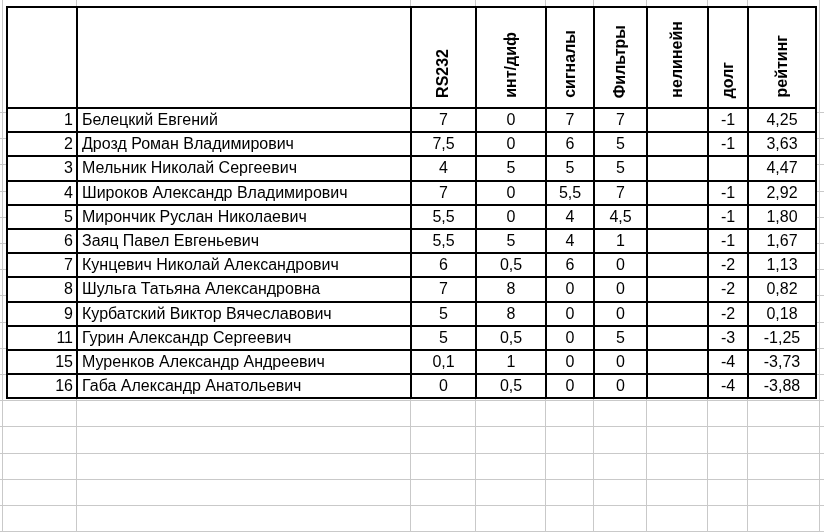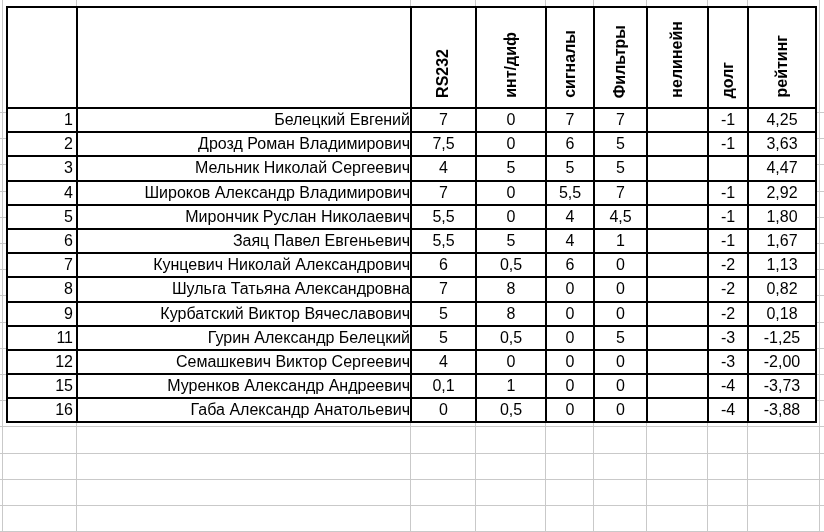--- a/index.html
+++ b/index.html
@@ -19,21 +19,21 @@
     font-size:16px;color:#000;padding:0;
   }
   thead tr{height:101px;}
   tbody tr{height:24.2px;}
   th{vertical-align:bottom;text-align:center;font-weight:bold;padding-bottom:5px;}
   .rot{
     writing-mode:vertical-rl;transform:rotate(180deg);
     display:inline-block;line-height:1.05;font-size:16px;
   }
   td.num{text-align:right;padding-right:3px;}
-  td.name{text-align:right;padding-left:4px;}
+  td.name{text-align:left;padding-left:4px;}
   td.val{text-align:center;}
 </style>
 </head>
 <body>
 
 <div class="gridlines">
     <div class="vg" style="left: 2px;"></div>
     <div class="vg" style="left: 76px;"></div>
     <div class="vg" style="left: 410px;"></div>
     <div class="vg" style="left: 475px;"></div>
@@ -182,39 +182,28 @@
     <td class="val">5</td>
     <td class="val">8</td>
     <td class="val">0</td>
     <td class="val">0</td>
     <td class="val"></td>
     <td class="val">-2</td>
     <td class="val">0,18</td>
   </tr>
       <tr class="data-row">
     <td class="num">11</td>
-    <td class="name">Гурин Александр Белецкий</td>
+    <td class="name">Гурин Александр Сергеевич</td>
     <td class="val">5</td>
     <td class="val">0,5</td>
     <td class="val">0</td>
     <td class="val">5</td>
     <td class="val"></td>
     <td class="val">-3</td>
     <td class="val">-1,25</td>
-  </tr>
-      <tr class="data-row">
-    <td class="num">12</td>
-    <td class="name">Семашкевич Виктор Сергеевич</td>
-    <td class="val">4</td>
-    <td class="val">0</td>
-    <td class="val">0</td>
-    <td class="val">0</td>
-    <td class="val"></td>
-    <td class="val">-3</td>
-    <td class="val">-2,00</td>
   </tr>
       <tr class="data-row">
     <td class="num">15</td>
     <td class="name">Муренков Александр Андреевич</td>
     <td class="val">0,1</td>
     <td class="val">1</td>
     <td class="val">0</td>
     <td class="val">0</td>
     <td class="val"></td>
     <td class="val">-4</td>

